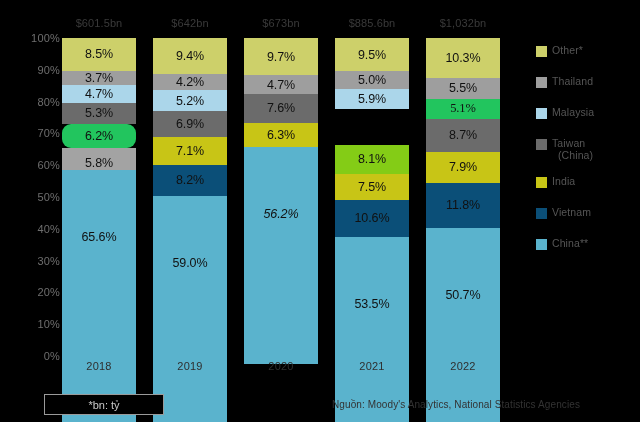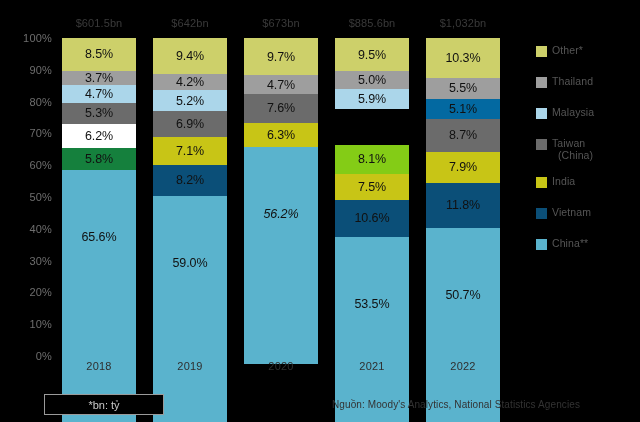--- a/index.html
+++ b/index.html
@@ -11,21 +11,21 @@
   }
   #chart-root {
     position: relative;
     width: 640px; height: 422px;
     background: #000000;
   }
 
   
   #y-axis {
     position: absolute;
-    left: 0; top: 38px;
+    left: 8px; top: 38px;
     width: 58px; height: 318px;
   }
   .y-tick {
     position: absolute;
     right: 6px;
     transform: translateY(-50%);
     font-size: 11px;
     color: #6e6e6e;
     letter-spacing: .2px;
     white-space: nowrap;
@@ -170,24 +170,24 @@
         </div>
         <div class="seg" style="height: 3.7%; background: rgb(158, 158, 158);">
           <span class="seg-label">3.7%</span>
         </div>
         <div class="seg" style="height: 4.7%; background: rgb(171, 214, 234);">
           <span class="seg-label">4.7%</span>
         </div>
         <div class="seg" style="height: 5.3%; background: rgb(107, 107, 107);">
           <span class="seg-label">5.3%</span>
         </div>
-        <div class="seg" style="height: 6.2%; background: #ffffff;">
+        <div class="seg" style="height: 6.2%; background: #22c55e; border-radius: 9px;">
           <span class="seg-label">6.2%</span>
         </div>
-        <div class="seg" style="height: 5.8%; background: #15803d;">
+        <div class="seg" style="height: 5.8%; background: #a3a3a3; align-items: flex-end;">
           <span class="seg-label">5.8%</span>
         </div>
         <div class="seg china" style="height: 65.6%; background: rgb(90, 179, 205);">
           <span class="seg-label">65.6%</span>
         </div>
       </div>
       <div class="bar-col">
         <div class="bar-header">$642bn</div>
         <div class="seg" style="height: 9.4%; background: rgb(205, 208, 106);">
           <span class="seg-label">9.4%</span>
@@ -254,21 +254,21 @@
         </div>
       </div>
       <div class="bar-col">
         <div class="bar-header">$1,032bn</div>
         <div class="seg" style="height: 10.3%; background: rgb(205, 208, 106);">
           <span class="seg-label">10.3%</span>
         </div>
         <div class="seg" style="height: 5.5%; background: rgb(158, 158, 158);">
           <span class="seg-label">5.5%</span>
         </div>
-        <div class="seg" style="height: 5.1%; background: #0369a1;">
+        <div class="seg" style="height: 5.1%; background: #22c55e; font-family: Liberation Serif, serif;">
           <span class="seg-label">5.1%</span>
         </div>
         <div class="seg" style="height: 8.7%; background: rgb(107, 107, 107);">
           <span class="seg-label">8.7%</span>
         </div>
         <div class="seg" style="height: 7.9%; background: rgb(200, 197, 22);">
           <span class="seg-label">7.9%</span>
         </div>
         <div class="seg" style="height: 11.8%; background: rgb(11, 79, 120);">
           <span class="seg-label">11.8%</span>

